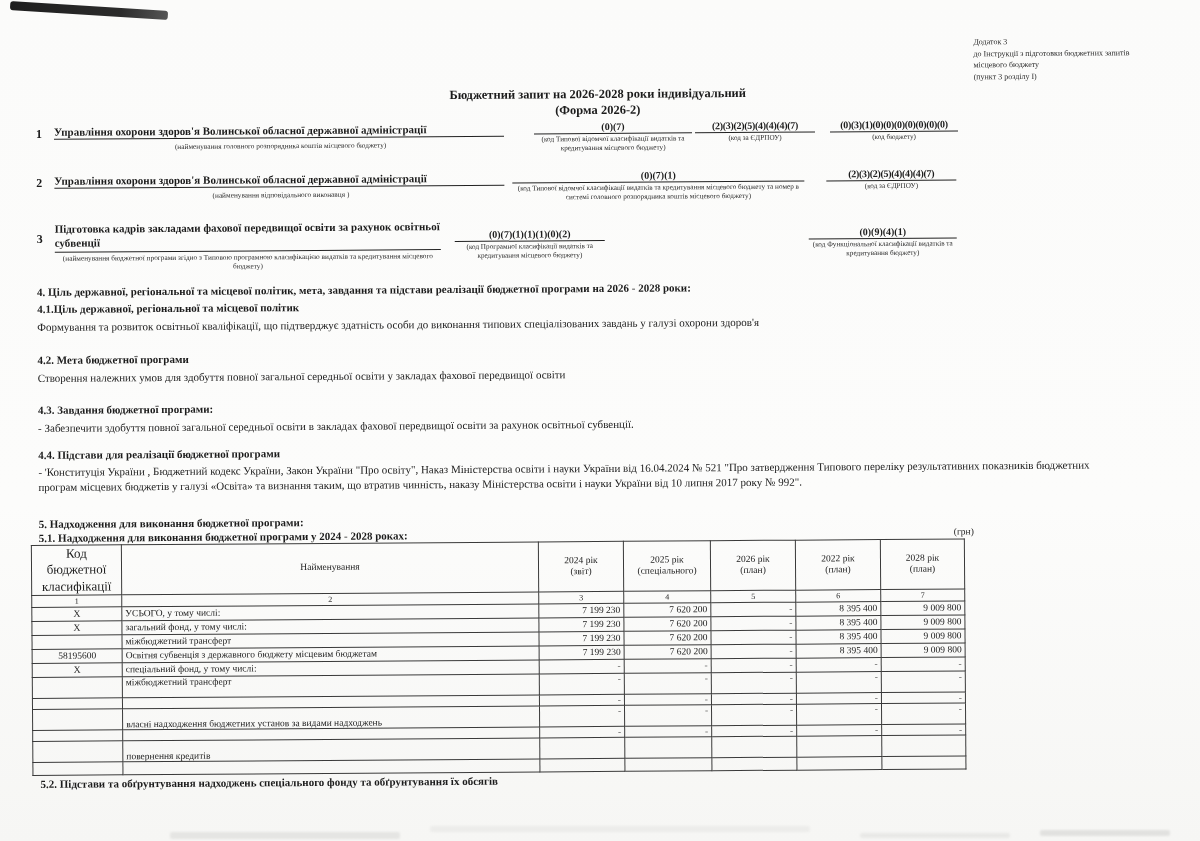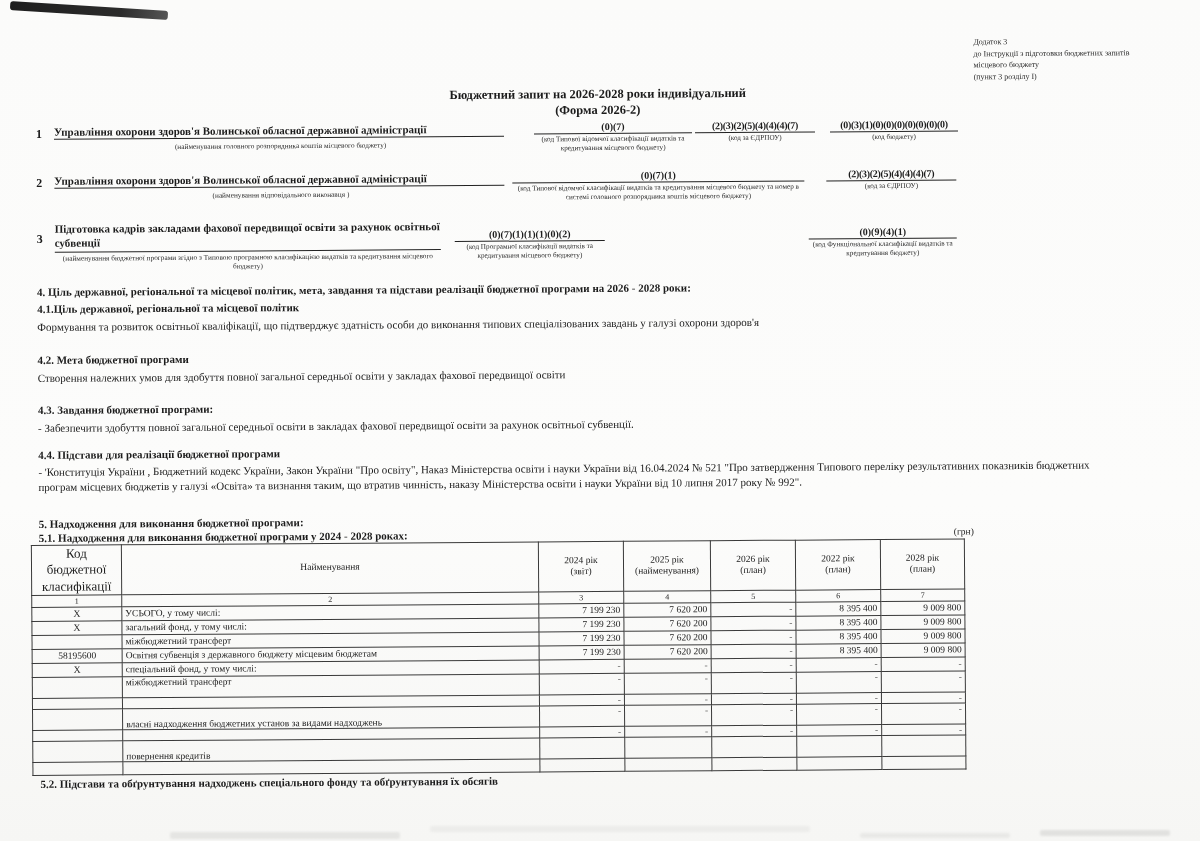--- a/index.html
+++ b/index.html
@@ -167,21 +167,21 @@
         <col style="width:87px">
           <col style="width:85px">
           <col style="width:85px">
           <col style="width:84px">
       </colgroup>
       <thead>
         <tr class="h-row">
           <td style="font-size:13px;font-family:Liberation Serif, serif;"><span>Код бюджетної класифікації</span></td>
           <td><span>Найменування</span></td>
           <td><span>2024 рік</span><br><span>(звіт)</span></td>
-          <td><span>2025 рік</span><br><span>(найменування)</span></td>
+          <td><span>2025 рік</span><br><span>(спеціального)</span></td>
           <td><span>2026 рік</span><br><span>(план)</span></td>
           <td><span>2022 рік</span><br><span>(план)</span></td>
           <td><span>2028 рік</span><br><span>(план)</span></td>
         </tr>
       </thead>
       <tbody>
         <tr class="num-row">
           <td>1</td>
           <td>2</td>
           <td>3</td>

